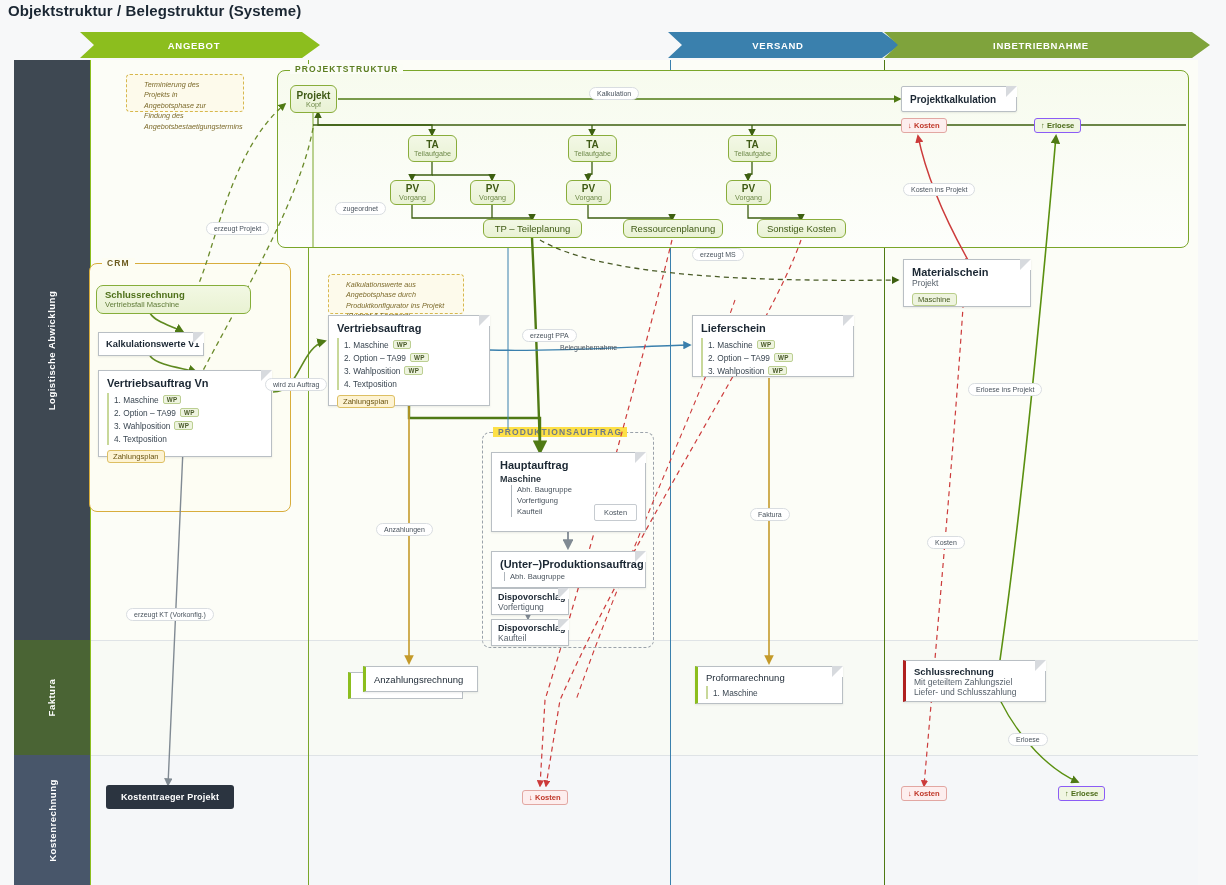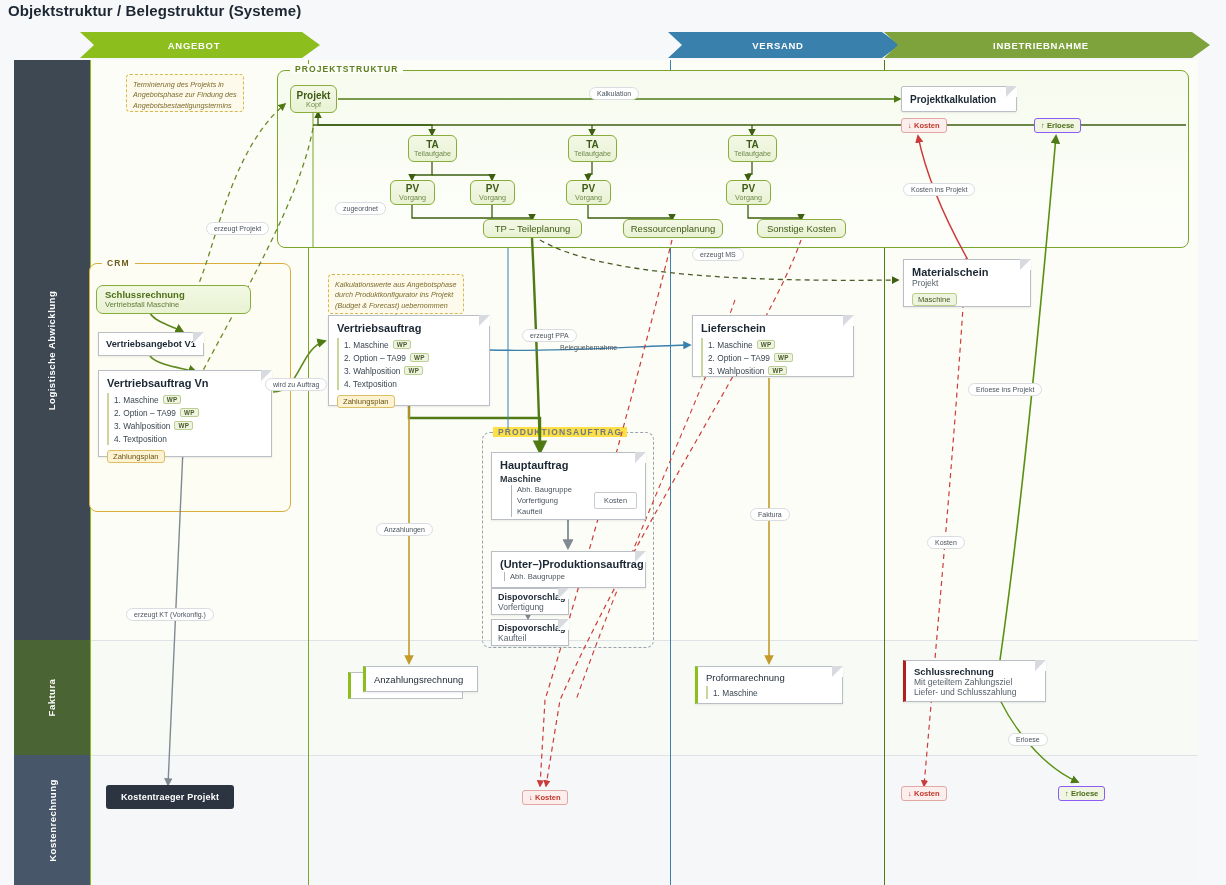--- a/index.html
+++ b/index.html
@@ -101,21 +101,21 @@
   .pill .p1 { font-size: 10px; font-weight: bold; }
   .pill .p2 { font-size: 7.2px; color: #6f8a4a; margin-top: -1px; }
   .pill.wide { flex-direction: row; }
   .pill.wide .p1 { font-size: 9.5px; font-weight: normal; }
 
   
   .note {
     position: absolute; background: #fdfaeb;
     border: 1px dashed #d7b84e; border-radius: 4px;
     font-size: 7.2px; font-style: italic; color: #7d6b2c;
-    line-height: 1.45; padding: 5px 6px;
+    line-height: 1.45; padding: 5px 17px;
   }
 
   
   .elabel {
     position: absolute; background: #fff; border: 1px solid #d9dde1;
     border-radius: 9px; font-size: 7px; color: #4a545e;
     padding: 2px 7px; white-space: nowrap; text-align: center;
   }
 
   
@@ -343,21 +343,21 @@
     <div class="card-title" style="padding-left:8px; font-size:10px;">Projektkalkulation</div>
   </div>
 
   <div style="position:absolute; left:96px; top:285px; width:155px; height:29px;
               background:linear-gradient(#f2f8e3,#e9f2d3); border:1.5px solid #86ae3a; border-radius:7px; padding:3px 8px;">
     <div style="font-size:9.5px; font-weight:bold; color:#4d7019;">Schlussrechnung</div>
     <div style="font-size:7.6px; color:#5e7a36;">Vertriebsfall Maschine</div>
   </div>
 
   <div class="card folded" style="left:98px; top:332px; width:106px; height:24px; display:flex; align-items:center;">
-    <div class="card-title" style="padding-left:7px; font-size:9.3px;">Vertriebsangebot V1</div>
+    <div class="card-title" style="padding-left:7px; font-size:9.3px;">Kalkulationswerte V1</div>
   </div>
 
   <div class="card folded" style="left:98px; top:370px; width:174px; height:87px; padding:6px 8px;">
     <div class="card-title">Vertriebsauftrag Vn</div>
     <div class="item-list">
       <div class="item">
         <span>1. Maschine</span>
         <span class="wp">WP</span>
       </div>
       <div class="item">
@@ -414,21 +414,21 @@
       </div>
     </div>
   </div>
 
   <div class="card folded" style="left:903px; top:259px; width:128px; height:48px; padding:6px 8px;">
     <div class="card-title">Materialschein</div>
     <div class="card-sub">Projekt</div>
     <span class="tag green">Maschine</span>
   </div>
 
-  <div class="card folded" style="left:491px; top:452px; width:155px; height:68px; padding:6px 8px;">
+  <div class="card folded" style="left:491px; top:452px; width:155px; height:80px; padding:6px 8px;">
     <div class="card-title">Hauptauftrag</div>
     <div style="font-size:9px; font-weight:bold; color:#2c3740; margin-top:3px;">Maschine</div>
     <div style="margin-left:11px; border-left:1px solid #aeb5bb; padding-left:5px; margin-top:1px;">
       <div style="font-size:7.6px; color:#4a545e; line-height:1.42;">Abh. Baugruppe</div>
       <div style="font-size:7.6px; color:#4a545e; line-height:1.42;">Vorfertigung</div>
       <div style="font-size:7.6px; color:#4a545e; line-height:1.42;">Kaufteil</div>
     </div>
     <button style="position:absolute; right:8px; bottom:10px; font-size:7.4px; color:#4a545e;
                    background:#fff; border:1px solid #c6cbd0; border-radius:2px; padding:3px 9px;
                    font-family:'Liberation Sans',sans-serif;">Kosten</button>

